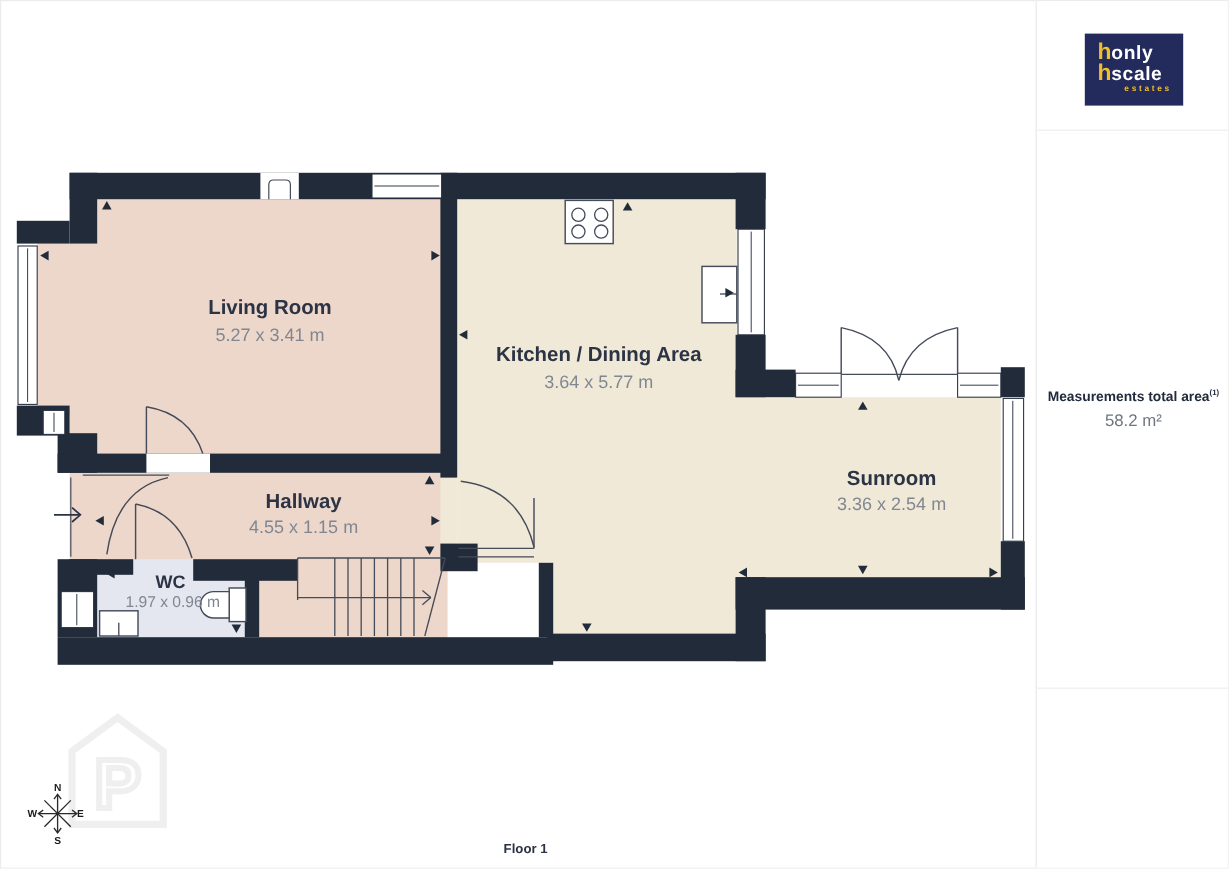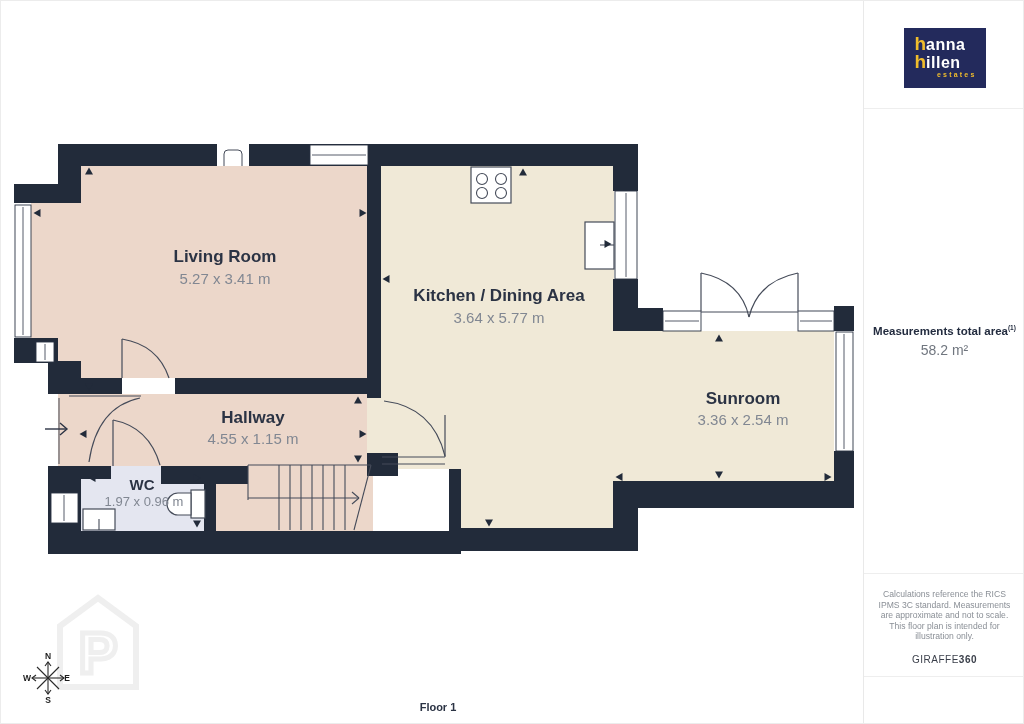--- a/index.html
+++ b/index.html
@@ -242,38 +242,32 @@
     </g>
 
     <text class="floorlbl" x="437" y="710">Floor 1</text>
   </svg>
 
   <aside class="sidebar">
 
     <div class="sb-sec sb-logo-sec">
       <div class="logo-box">
         <div class="logo-l1">
-          <span class="logo-h">h</span><span class="logo-w">anna</span>
+          <span class="logo-h">h</span><span class="logo-w">only</span>
         </div>
         <div class="logo-l2">
-          <span class="logo-h">h</span><span class="logo-w">illen</span>
+          <span class="logo-h">h</span><span class="logo-w">scale</span>
         </div>
         <div class="logo-l3">estates</div>
       </div>
     </div>
 
     <div class="sb-sec sb-area-sec">
       <div class="area-label">
         <span>Measurements total area</span><sup>(1)</sup>
       </div>
       <div class="area-value">58.2 m²</div>
     </div>
 
 
-    <div class="sb-sec sb-disc-sec">
-      <div class="disclaimer">Calculations reference the RICS IPMS 3C standard. Measurements are approximate and not to scale. This floor plan is intended for illustration only.</div>
-      <div class="provider">
-        <span>GIRAFFE</span><span class="p-bold">360</span>
-      </div>
-    </div>
 
   </aside>
 </div>
 
 </body></html>

